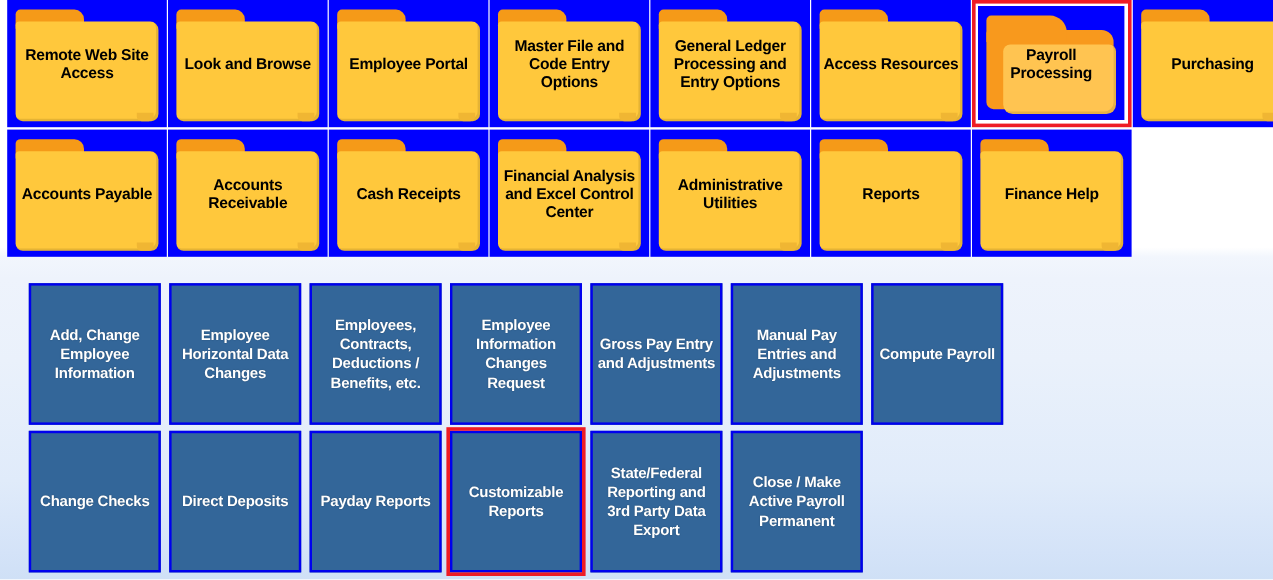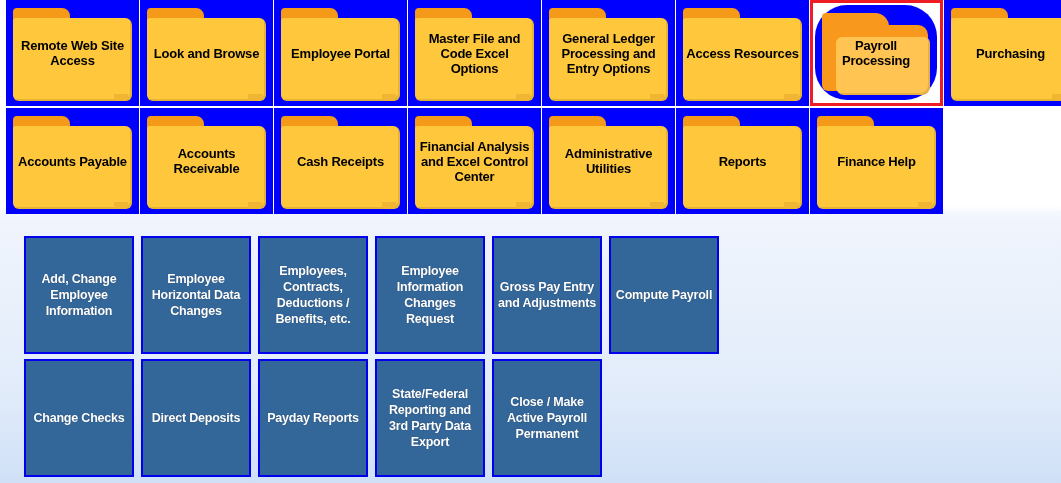--- a/index.html
+++ b/index.html
@@ -56,21 +56,20 @@
     background: #ffffff;
     padding: 0;
   }
   .folder-tile.selected .folder-inner {
     position: absolute;
     left: 2px;
     top: 2px;
     right: 3px;
     bottom: 3px;
     background: #0000ff;
-    border-radius: 32px;
   }
   .folder-inner {
     position: absolute;
     left: 0;
     top: 0;
     right: 0;
     bottom: 0;
   }
   
   .folder-art {
@@ -224,21 +223,21 @@
             </div>
             <div class="folder-label">Employee Portal</div>
           </div>
         </div>
         <div class="folder-tile">
           <div class="folder-inner">
             <div class="folder-art">
               <div class="folder-tab"></div>
               <div class="folder-body"></div>
             </div>
-            <div class="folder-label">Master File and Code Excel Options</div>
+            <div class="folder-label">Master File and Code Entry Options</div>
           </div>
         </div>
         <div class="folder-tile">
           <div class="folder-inner">
             <div class="folder-art">
               <div class="folder-tab"></div>
               <div class="folder-body"></div>
             </div>
             <div class="folder-label">General Ledger Processing and Entry Options</div>
           </div>
@@ -350,33 +349,39 @@
         <div class="btn-tile">
           <div class="btn-label">Employees, Contracts, Deductions / Benefits, etc.</div>
         </div>
         <div class="btn-tile">
           <div class="btn-label">Employee Information Changes Request</div>
         </div>
         <div class="btn-tile">
           <div class="btn-label">Gross Pay Entry and Adjustments</div>
         </div>
         <div class="btn-tile">
+          <div class="btn-label">Manual Pay Entries and Adjustments</div>
+        </div>
+        <div class="btn-tile">
           <div class="btn-label">Compute Payroll</div>
         </div>
       </div>
     <div class="btn-row">
         <div class="btn-tile">
           <div class="btn-label">Change Checks</div>
         </div>
         <div class="btn-tile">
           <div class="btn-label">Direct Deposits</div>
         </div>
         <div class="btn-tile">
           <div class="btn-label">Payday Reports</div>
         </div>
+        <div class="btn-tile selected">
+          <div class="btn-label">Customizable Reports</div>
+        </div>
         <div class="btn-tile">
           <div class="btn-label">State/Federal Reporting and 3rd Party Data Export</div>
         </div>
         <div class="btn-tile">
           <div class="btn-label">Close / Make Active Payroll Permanent</div>
         </div>
       </div>
   </div>
 
 </div>

